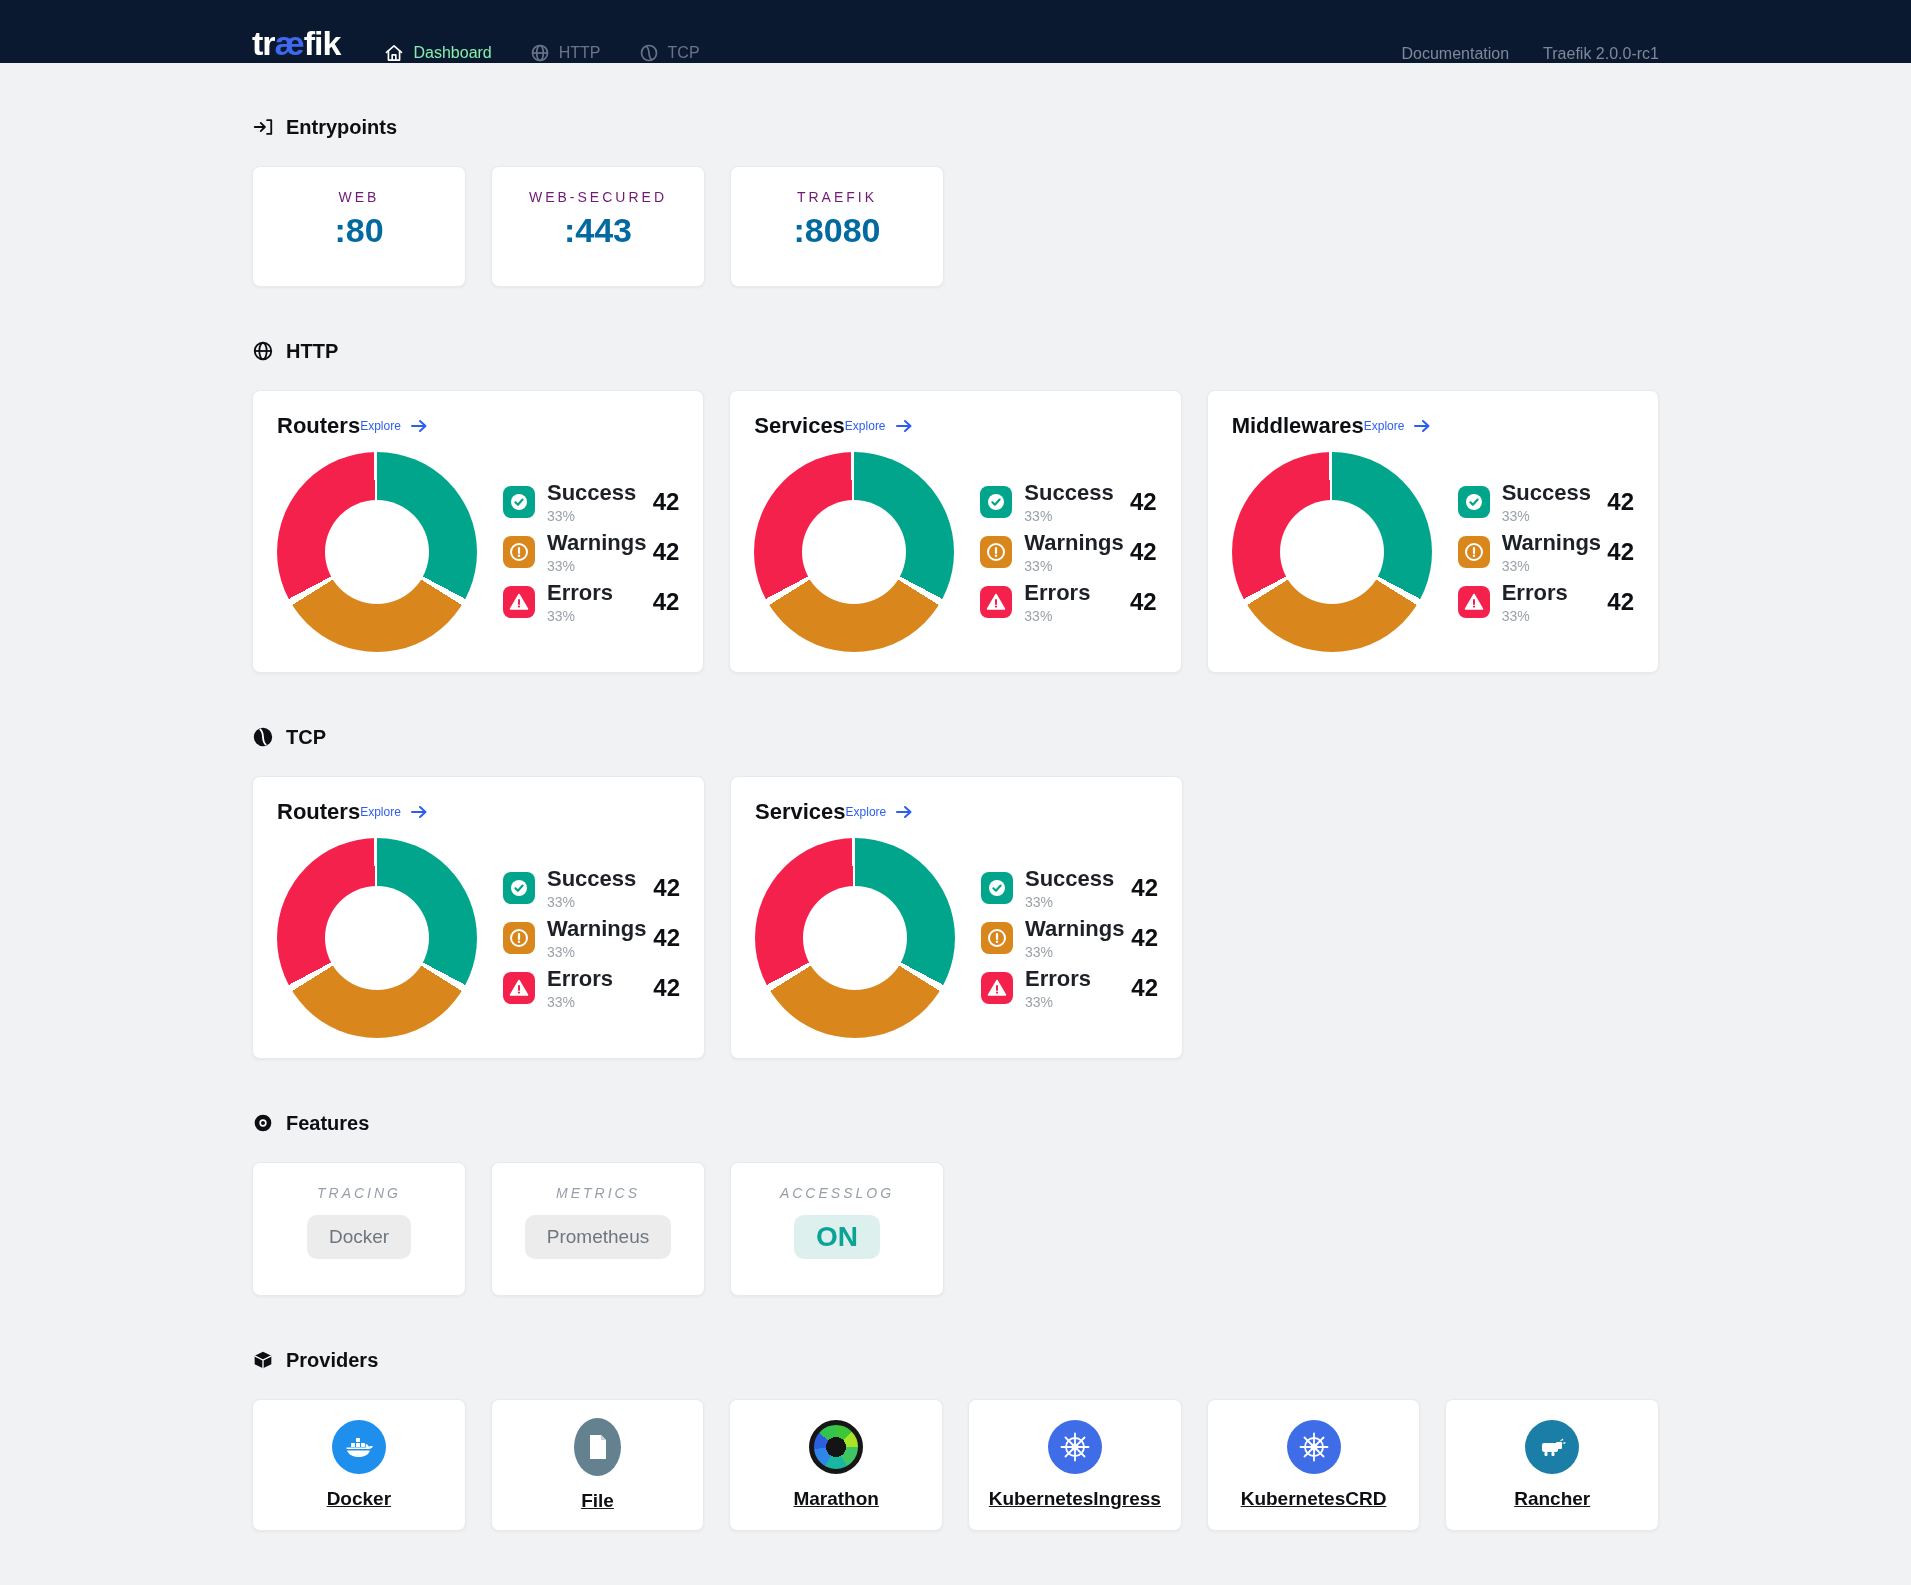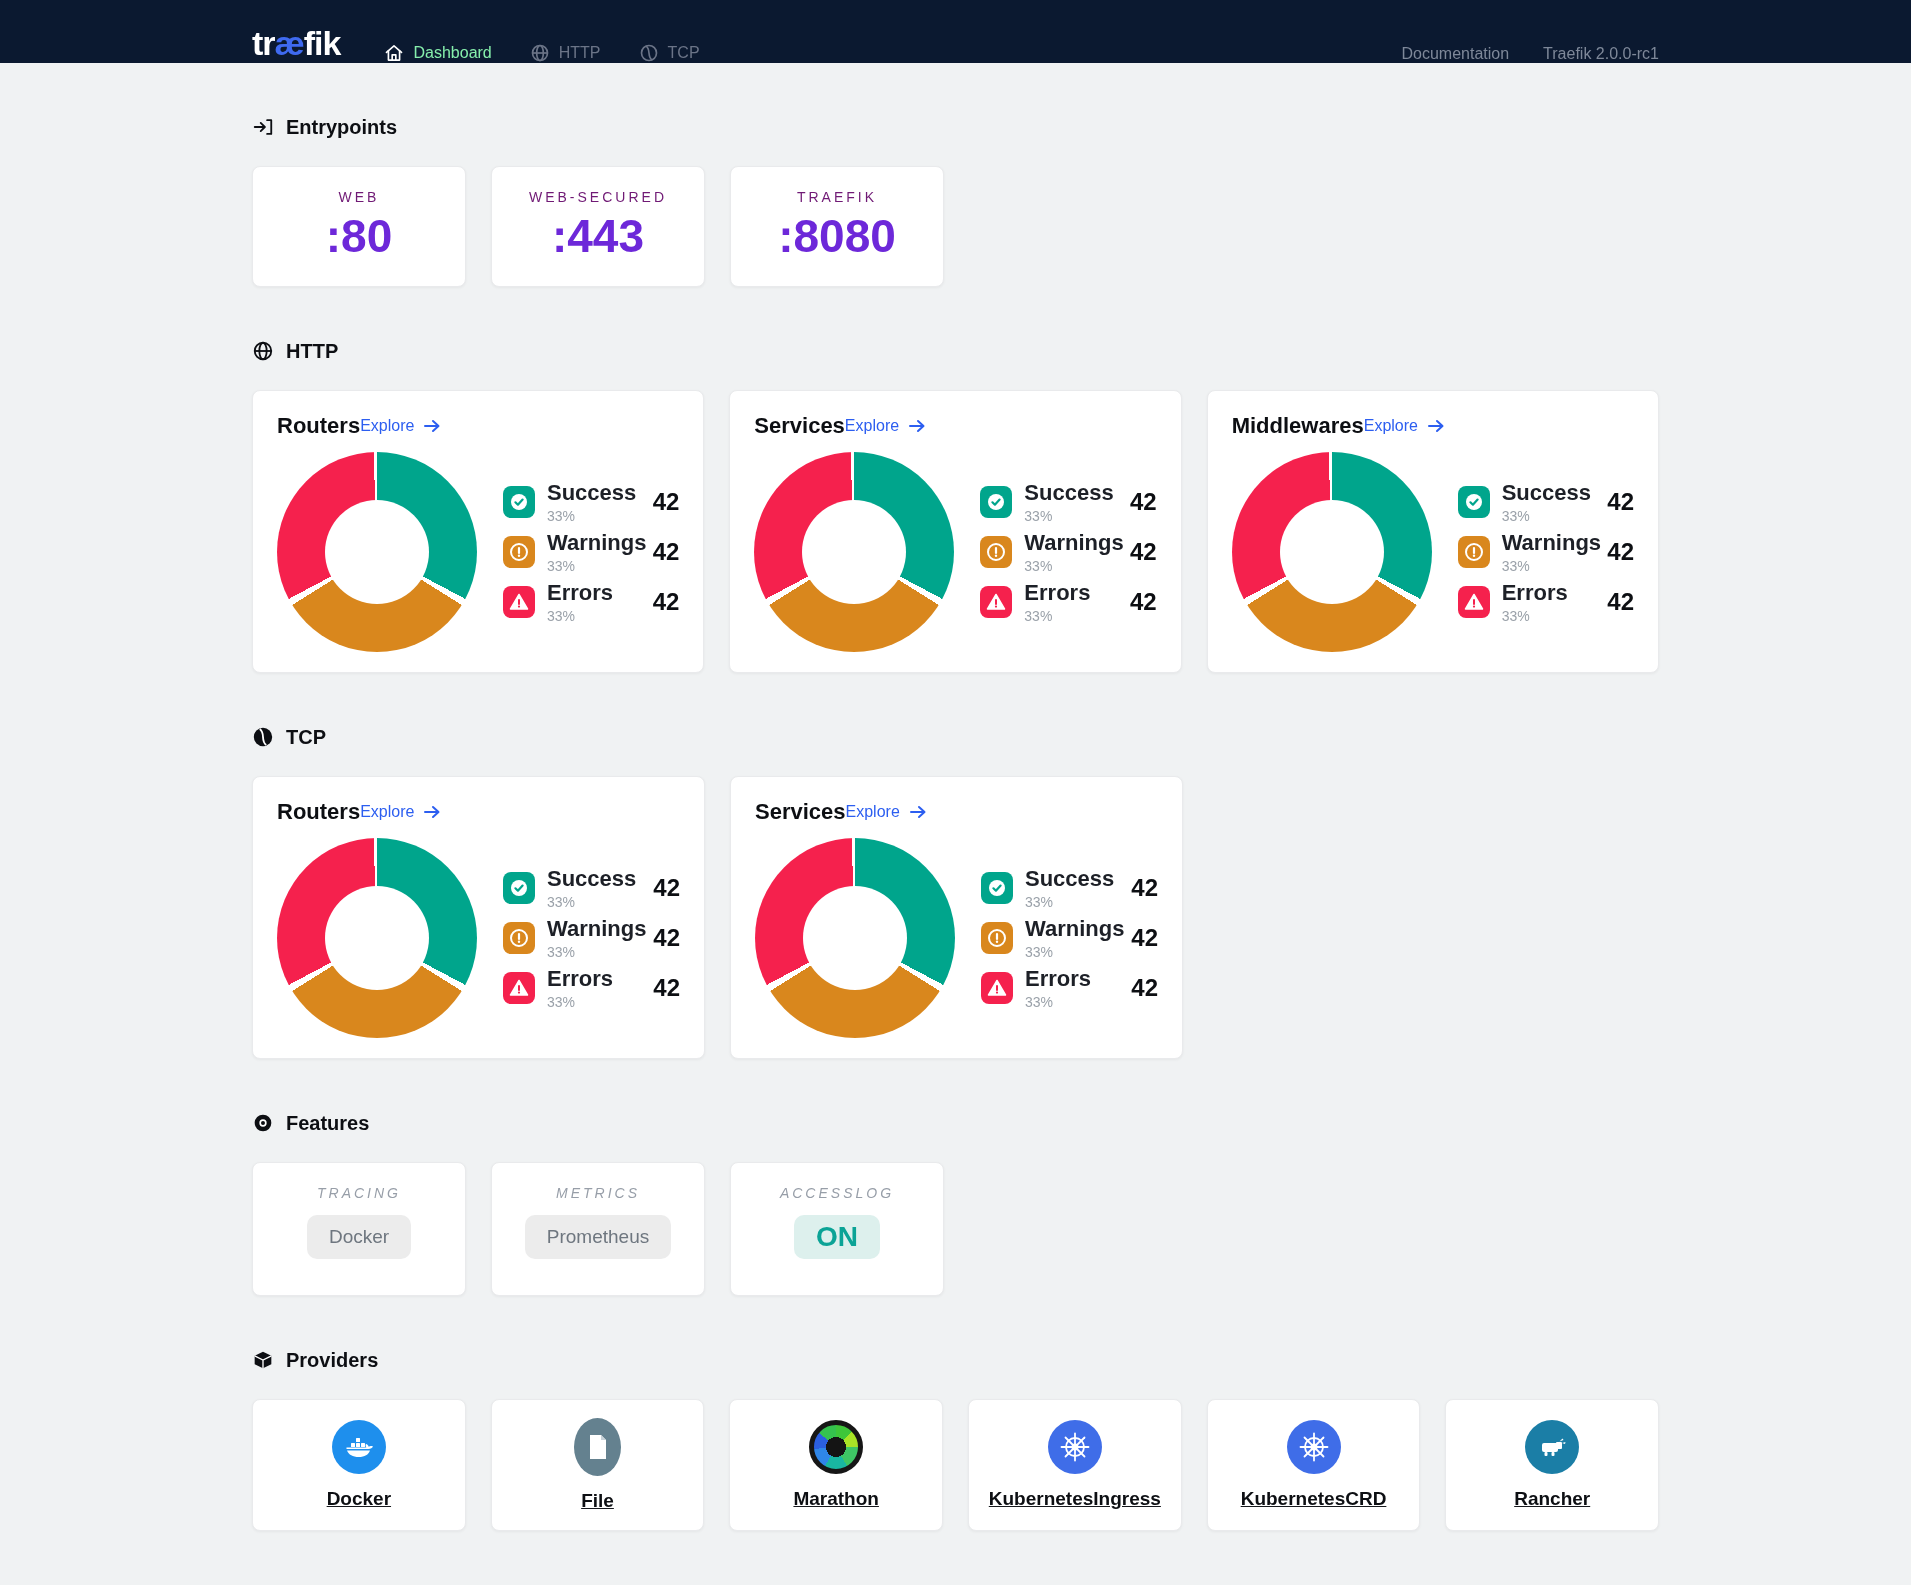--- a/index.html
+++ b/index.html
@@ -37,27 +37,27 @@
   .card {
     background:#ffffff; border:1px solid #e9eaec; border-radius:8px;
     box-shadow:0 1px 3px rgba(0,0,0,.05);
   }
   .w1 { width:214px; }
   .w2 { width:453px; }
 
   
   .ep-card { height:121px; display:flex; flex-direction:column; align-items:center; padding-top:22px; }
   .ep-label { font-size:14px; font-weight:500; letter-spacing:3px; color:#701a75; }
-  .ep-value { font-size:46px; font-weight:700; color:#6d28d9; margin-top:8px; line-height:1; }
+  .ep-value { font-size:34px; font-weight:700; color:#0369a1; margin-top:8px; line-height:1; }
 
   
   .chart-card { height:283px; padding:22px 24px; }
   .card-head { display:flex; align-items:center; justify-content:flex-start; }
   .card-head h3 { font-size:22px; font-weight:700; color:#0d0f13; }
-  .explore { display:flex; align-items:center; gap:8px; color:#2c5ef0; font-size:16px; font-weight:500; text-decoration:none; cursor:pointer; }
+  .explore { display:flex; align-items:center; gap:8px; color:#2c5ef0; font-size:12px; font-weight:500; text-decoration:none; cursor:pointer; }
   .chart-row { display:flex; align-items:center; margin-top:13px; }
   .donut { width:200px; height:200px; border-radius:50%; position:relative; flex:none;
     background:conic-gradient(#00a58c 0deg 118deg,#fff 118deg 122deg,#d9871d 122deg 238deg,#fff 238deg 242deg,#f5214d 242deg 358deg,#fff 358deg 360deg); }
   .donut::after { content:""; position:absolute; inset:48px; background:#fff; border-radius:50%; }
   .legend { flex:1; margin-left:26px; display:flex; flex-direction:column; justify-content:center; }
   .legend-row { display:flex; align-items:center; height:50px; }
   .legend-icon { width:32px; height:32px; border-radius:8px; flex:none; display:flex; align-items:center; justify-content:center; }
   .li-success { background:#00a58c; }
   .li-warning { background:#d9871d; }
   .li-error { background:#f5214d; }

